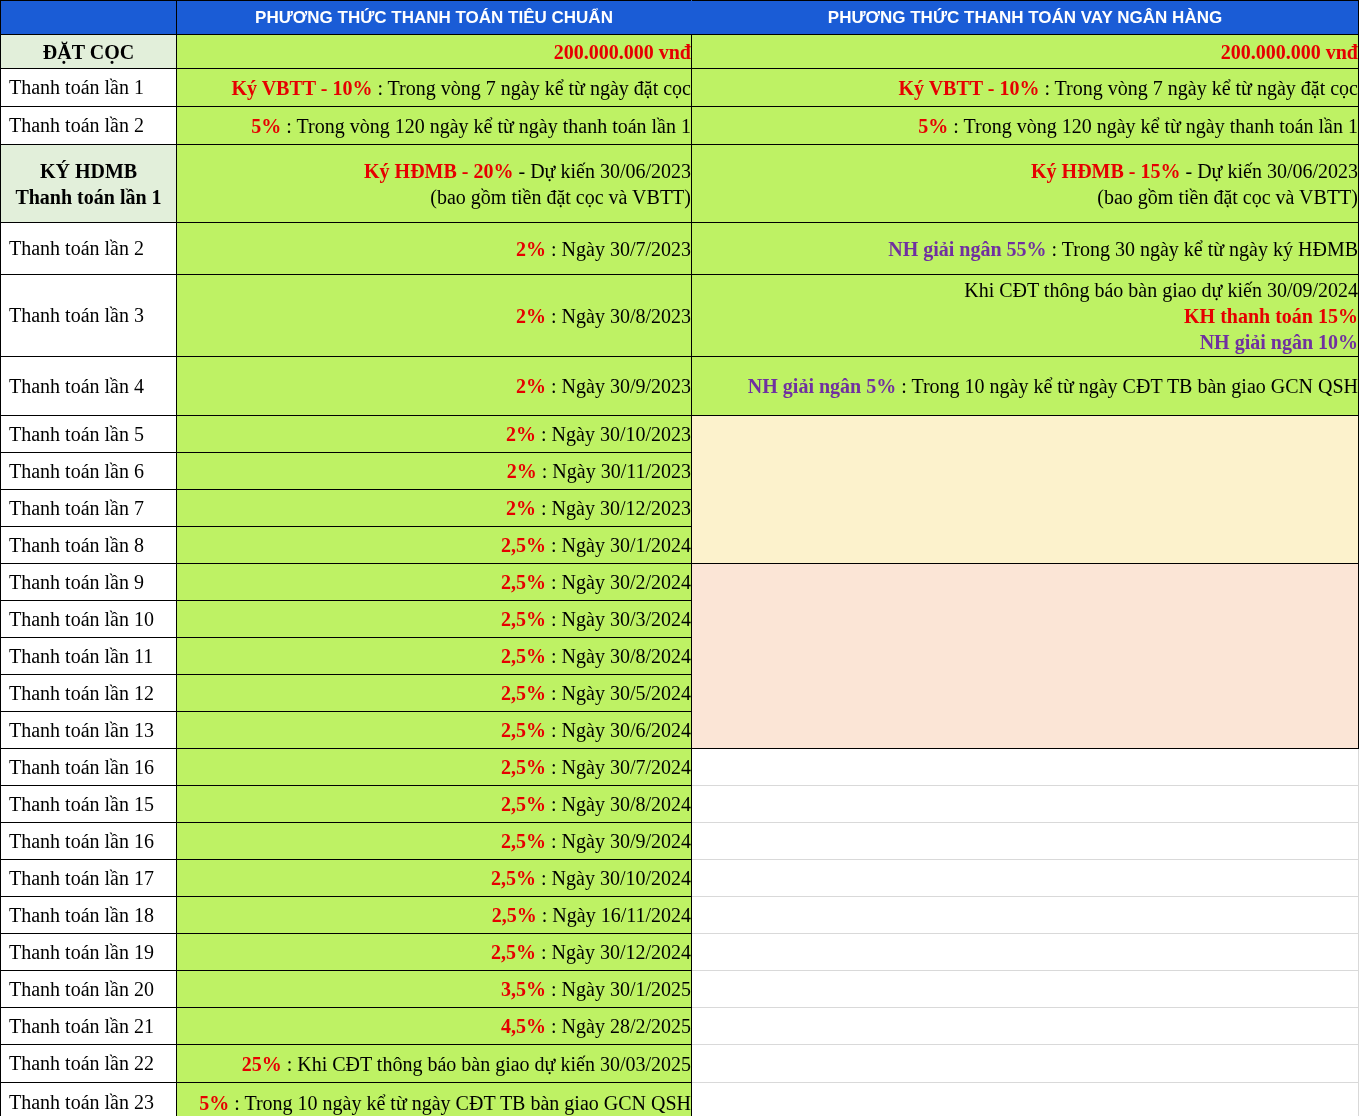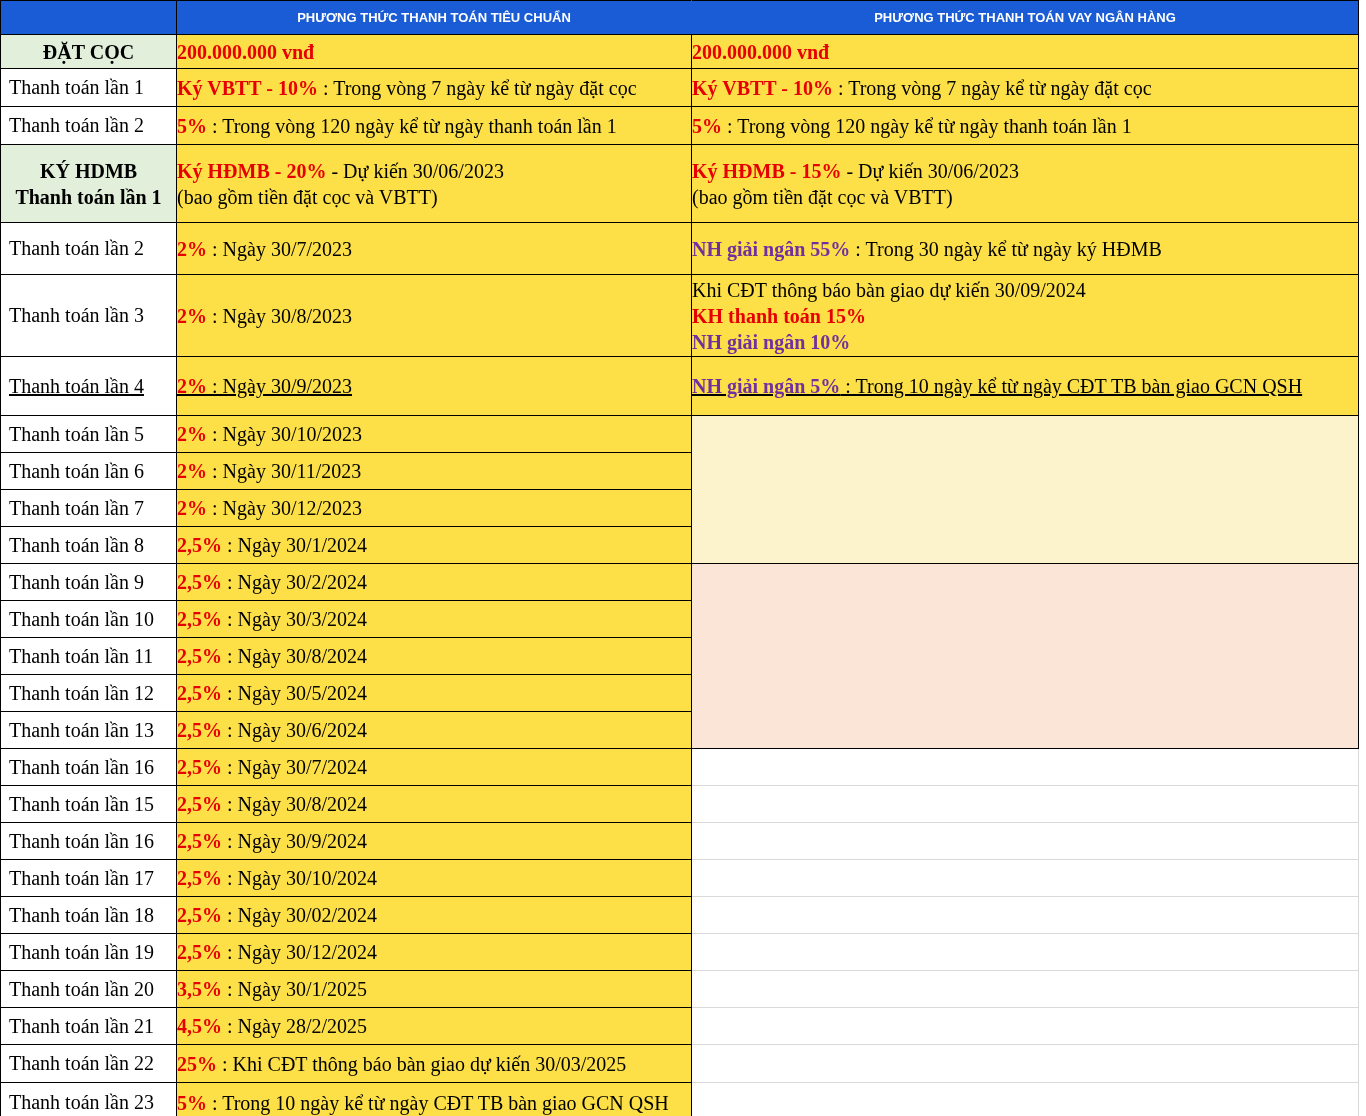--- a/index.html
+++ b/index.html
@@ -18,34 +18,34 @@
     border:1.5px solid #000;
     padding:0;
     vertical-align:middle;
     overflow:hidden;
   }
   .hdr{
     background:var(--header-bg,#1a5cd6);
     color:var(--header-text,#fff);
     font-family:"Liberation Sans", sans-serif;
     font-weight:bold;
-    font-size:13px;
+    font-size:17px;
     text-align:center;
     height:33px;
   }
   
   .hdr-std{border-right-color:var(--header-bg,#1a5cd6);}
   .hdr-bank{border-left-color:var(--header-bg,#1a5cd6);}
   .lbl{background:#fff;}
   .lbl.plain{text-align:left;padding-left:8px;}
   .lbl.green{
     background:var(--green-bg,#e2efda);
     font-weight:bold;text-align:center;line-height:1.3;
   }
-  .val{text-align:left;background:#fde047;}
+  .val{text-align:right;background:#bef264;}
   .val .line{line-height:1.3;}
   .red{color:var(--red,#e60000);}
   .purple{color:var(--purple,#7030a0);}
   .bold{font-weight:bold;}
   .merge{border:1.5px solid #000;}
   .merge.yellow{background:var(--yellow-bg,#fcf2cc);}
   .merge.pink{background:var(--pink-bg,#fbe5d6);}
   .emptycell{
     border:1px solid var(--faint-grid,#d9d9d9);
     border-left:1.5px solid #000;
@@ -133,21 +133,21 @@
         </td>
         <td class="val">
           <div class="line"><span class="red bold">2%</span><span> : Ngày 30/8/2023</span></div>
         </td>
         <td class="val">
           <div class="line"><span>Khi CĐT thông báo bàn giao dự kiến 30/09/2024</span></div>
           <div class="line"><span class="red bold">KH thanh toán 15%</span></div>
           <div class="line"><span class="purple bold">NH giải ngân 10%</span></div>
         </td>
       </tr>
-      <tr style="height: 59px; text-decoration: underline;">
+      <tr style="height: 59px;">
         <td class="lbl plain">
           <div>Thanh toán lần 4</div>
         </td>
         <td class="val">
           <div class="line"><span class="red bold">2%</span><span> : Ngày 30/9/2023</span></div>
         </td>
         <td class="val">
           <div class="line"><span class="purple bold">NH giải ngân 5%</span><span> : Trong 10 ngày kể từ ngày CĐT TB bàn giao GCN QSH</span></div>
         </td>
       </tr>
@@ -259,21 +259,21 @@
         <td class="val">
           <div class="line"><span class="red bold">2,5%</span><span> : Ngày 30/10/2024</span></div>
         </td>
         <td class="emptycell"></td>
       </tr>
       <tr style="height: 37px; margin-top: 18px;">
         <td class="lbl plain">
           <div>Thanh toán lần 18</div>
         </td>
         <td class="val">
-          <div class="line"><span class="red bold">2,5%</span><span> : Ngày 30/02/2024</span></div>
+          <div class="line"><span class="red bold">2,5%</span><span> : Ngày 16/11/2024</span></div>
         </td>
         <td class="emptycell"></td>
       </tr>
       <tr style="height: 37px;">
         <td class="lbl plain">
           <div>Thanh toán lần 19</div>
         </td>
         <td class="val">
           <div class="line"><span class="red bold">2,5%</span><span> : Ngày 30/12/2024</span></div>
         </td>

